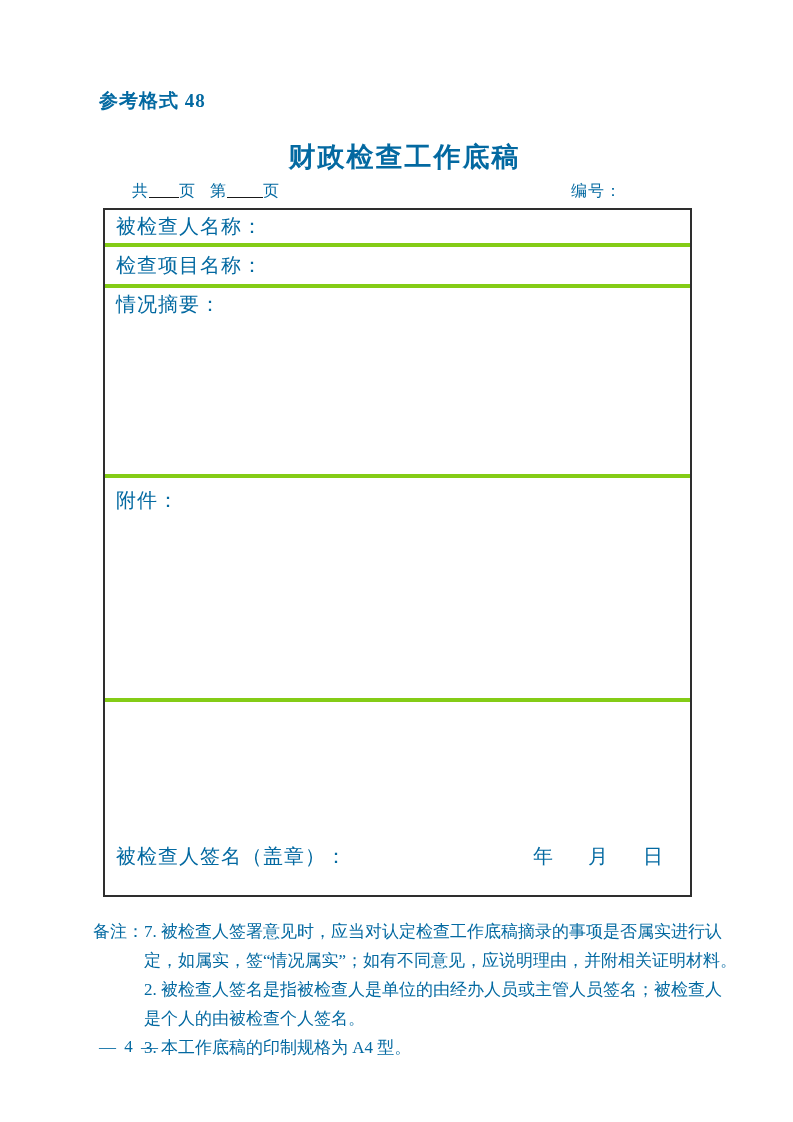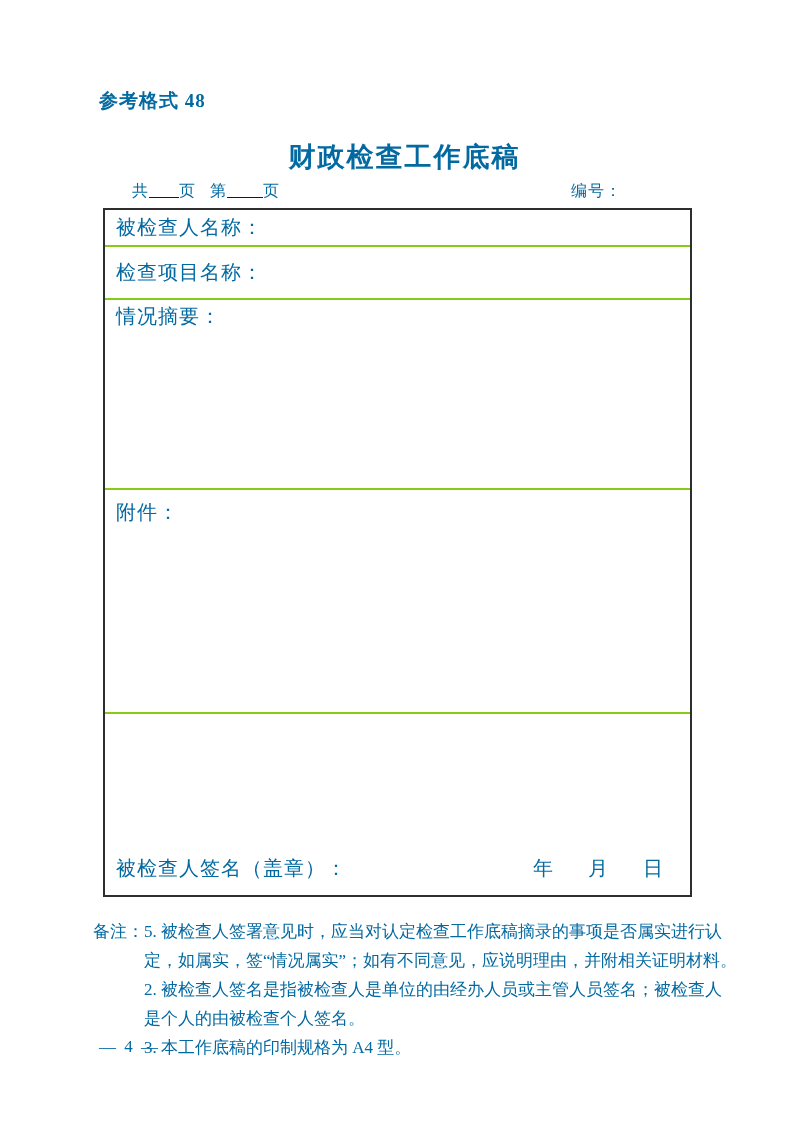--- a/index.html
+++ b/index.html
@@ -62,27 +62,27 @@
     top: 208px;
     width: 589px;
     height: 689px;
     border: 2px solid #2e2e2e;
     box-sizing: border-box;
     display: flex;
     flex-direction: column;
   }
   .frow {
     box-sizing: border-box;
-    border-bottom: 2px solid #84cc16;
+    border-bottom: 4px solid #84cc16;
     padding: 0 11px;
     font-size: 20px;
     letter-spacing: 1px;
   }
   .frow-name    { height: 37px; display: flex; align-items: center; }
-  .frow-project { height: 53px; display: flex; align-items: center; }
+  .frow-project { height: 41px; display: flex; align-items: center; }
   .frow-summary { height: 190px; padding-top: 3px; }
   .frow-attach  { height: 224px; padding-top: 9px; }
   .frow-opinion { flex: 1; border-bottom: none; position: relative; padding-top: 8px; }
 
   .signature-line {
     position: absolute;
     left: 11px;
     right: 11px;
     top: 141px;
     font-size: 20px;
@@ -156,21 +156,21 @@
         <span class="date-month">月</span>
         <span class="date-day">日</span>
       </div>
     </div>
 
   </div>
 
   <div class="notes">
     <span class="notes-label">备注：</span>
     <div class="notes-lines">
-      <div class="note-line">5. 被检查人签署意见时，应当对认定检查工作底稿摘录的事项是否属实进行认</div>
+      <div class="note-line">7. 被检查人签署意见时，应当对认定检查工作底稿摘录的事项是否属实进行认</div>
       <div class="note-line">定，如属实，签“情况属实”；如有不同意见，应说明理由，并附相关证明材料。</div>
       <div class="note-line">2. 被检查人签名是指被检查人是单位的由经办人员或主管人员签名；被检查人</div>
       <div class="note-line">是个人的由被检查个人签名。</div>
       <div class="note-line">3. 本工作底稿的印制规格为 A4 型。</div>
     </div>
   </div>
 
   <div class="page-number">— 4 —</div>
 
 </div>

